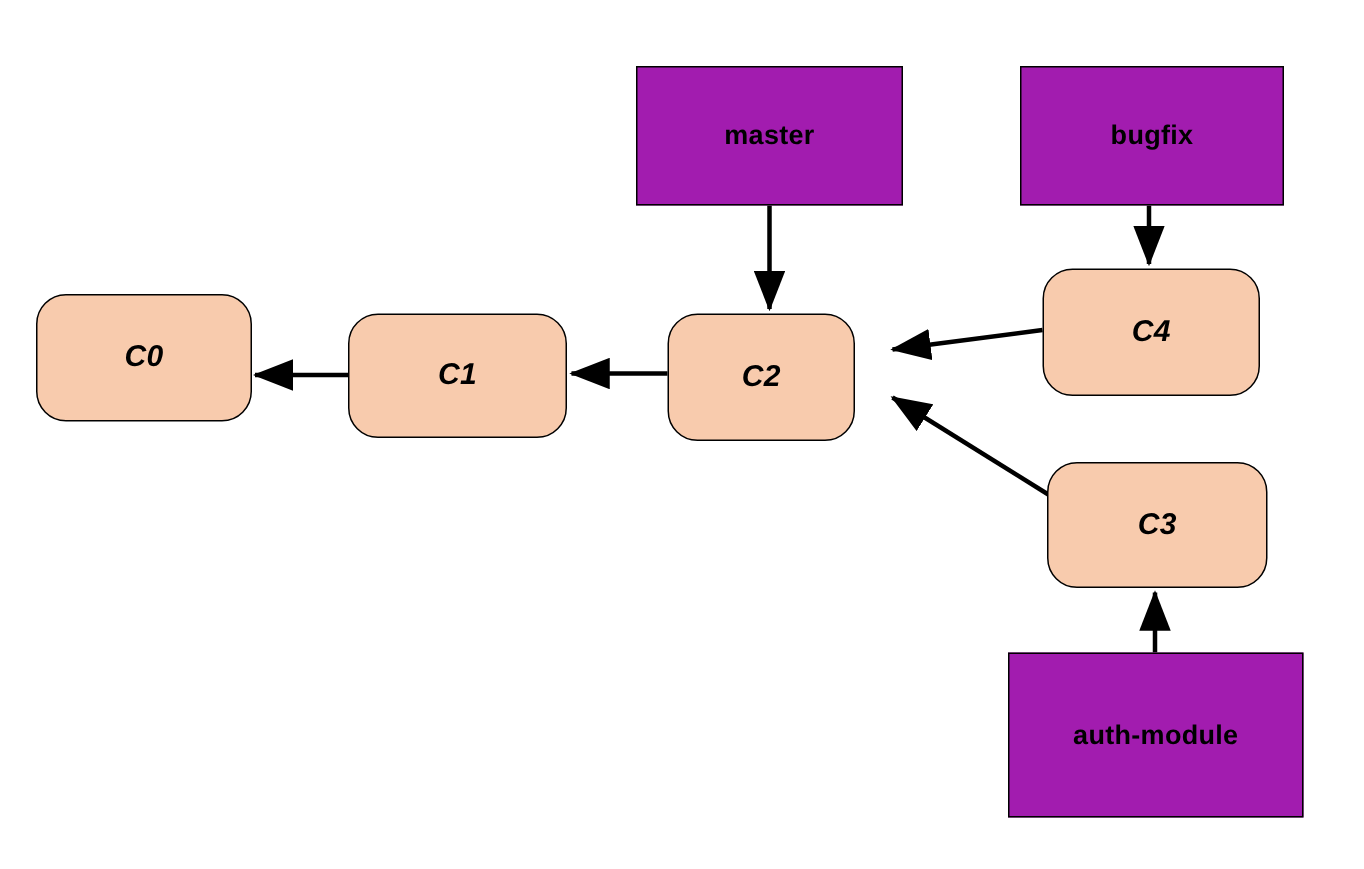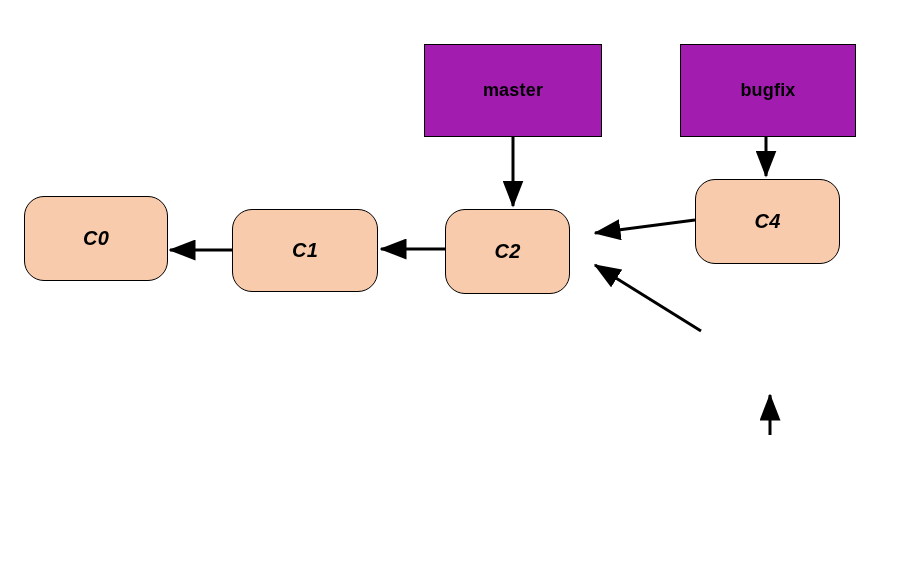--- a/index.html
+++ b/index.html
@@ -80,27 +80,33 @@
   </div>
 
   <div class="node commit-node" style="left: 232px; top: 209px; width: 146px; height: 83px; align-items: center;">
     <span class="node-label">C1</span>
   </div>
 
   <div class="node commit-node" style="left: 445px; top: 209px; width: 125px; height: 85px;">
     <span class="node-label">C2</span>
   </div>
 
+  <div class="node commit-node" style="left: 698px; top: 308px; width: 147px; height: 84px;">
+    <span class="node-label">C3</span>
+  </div>
 
   <div class="node commit-node" style="left: 695px; top: 179px; width: 145px; height: 85px;">
     <span class="node-label">C4</span>
   </div>
 
   <div class="node branch-node" style="left: 424px; top: 44px; width: 178px; height: 93px;">
     <span class="node-label">master</span>
   </div>
 
   <div class="node branch-node" style="left: 680px; top: 44px; width: 176px; height: 93px;">
     <span class="node-label">bugfix</span>
   </div>
 
+  <div class="node branch-node" style="left: 672px; top: 435px; width: 197px; height: 110px;">
+    <span class="node-label">auth-module</span>
+  </div>
 
 </div>
 
 </body></html>

